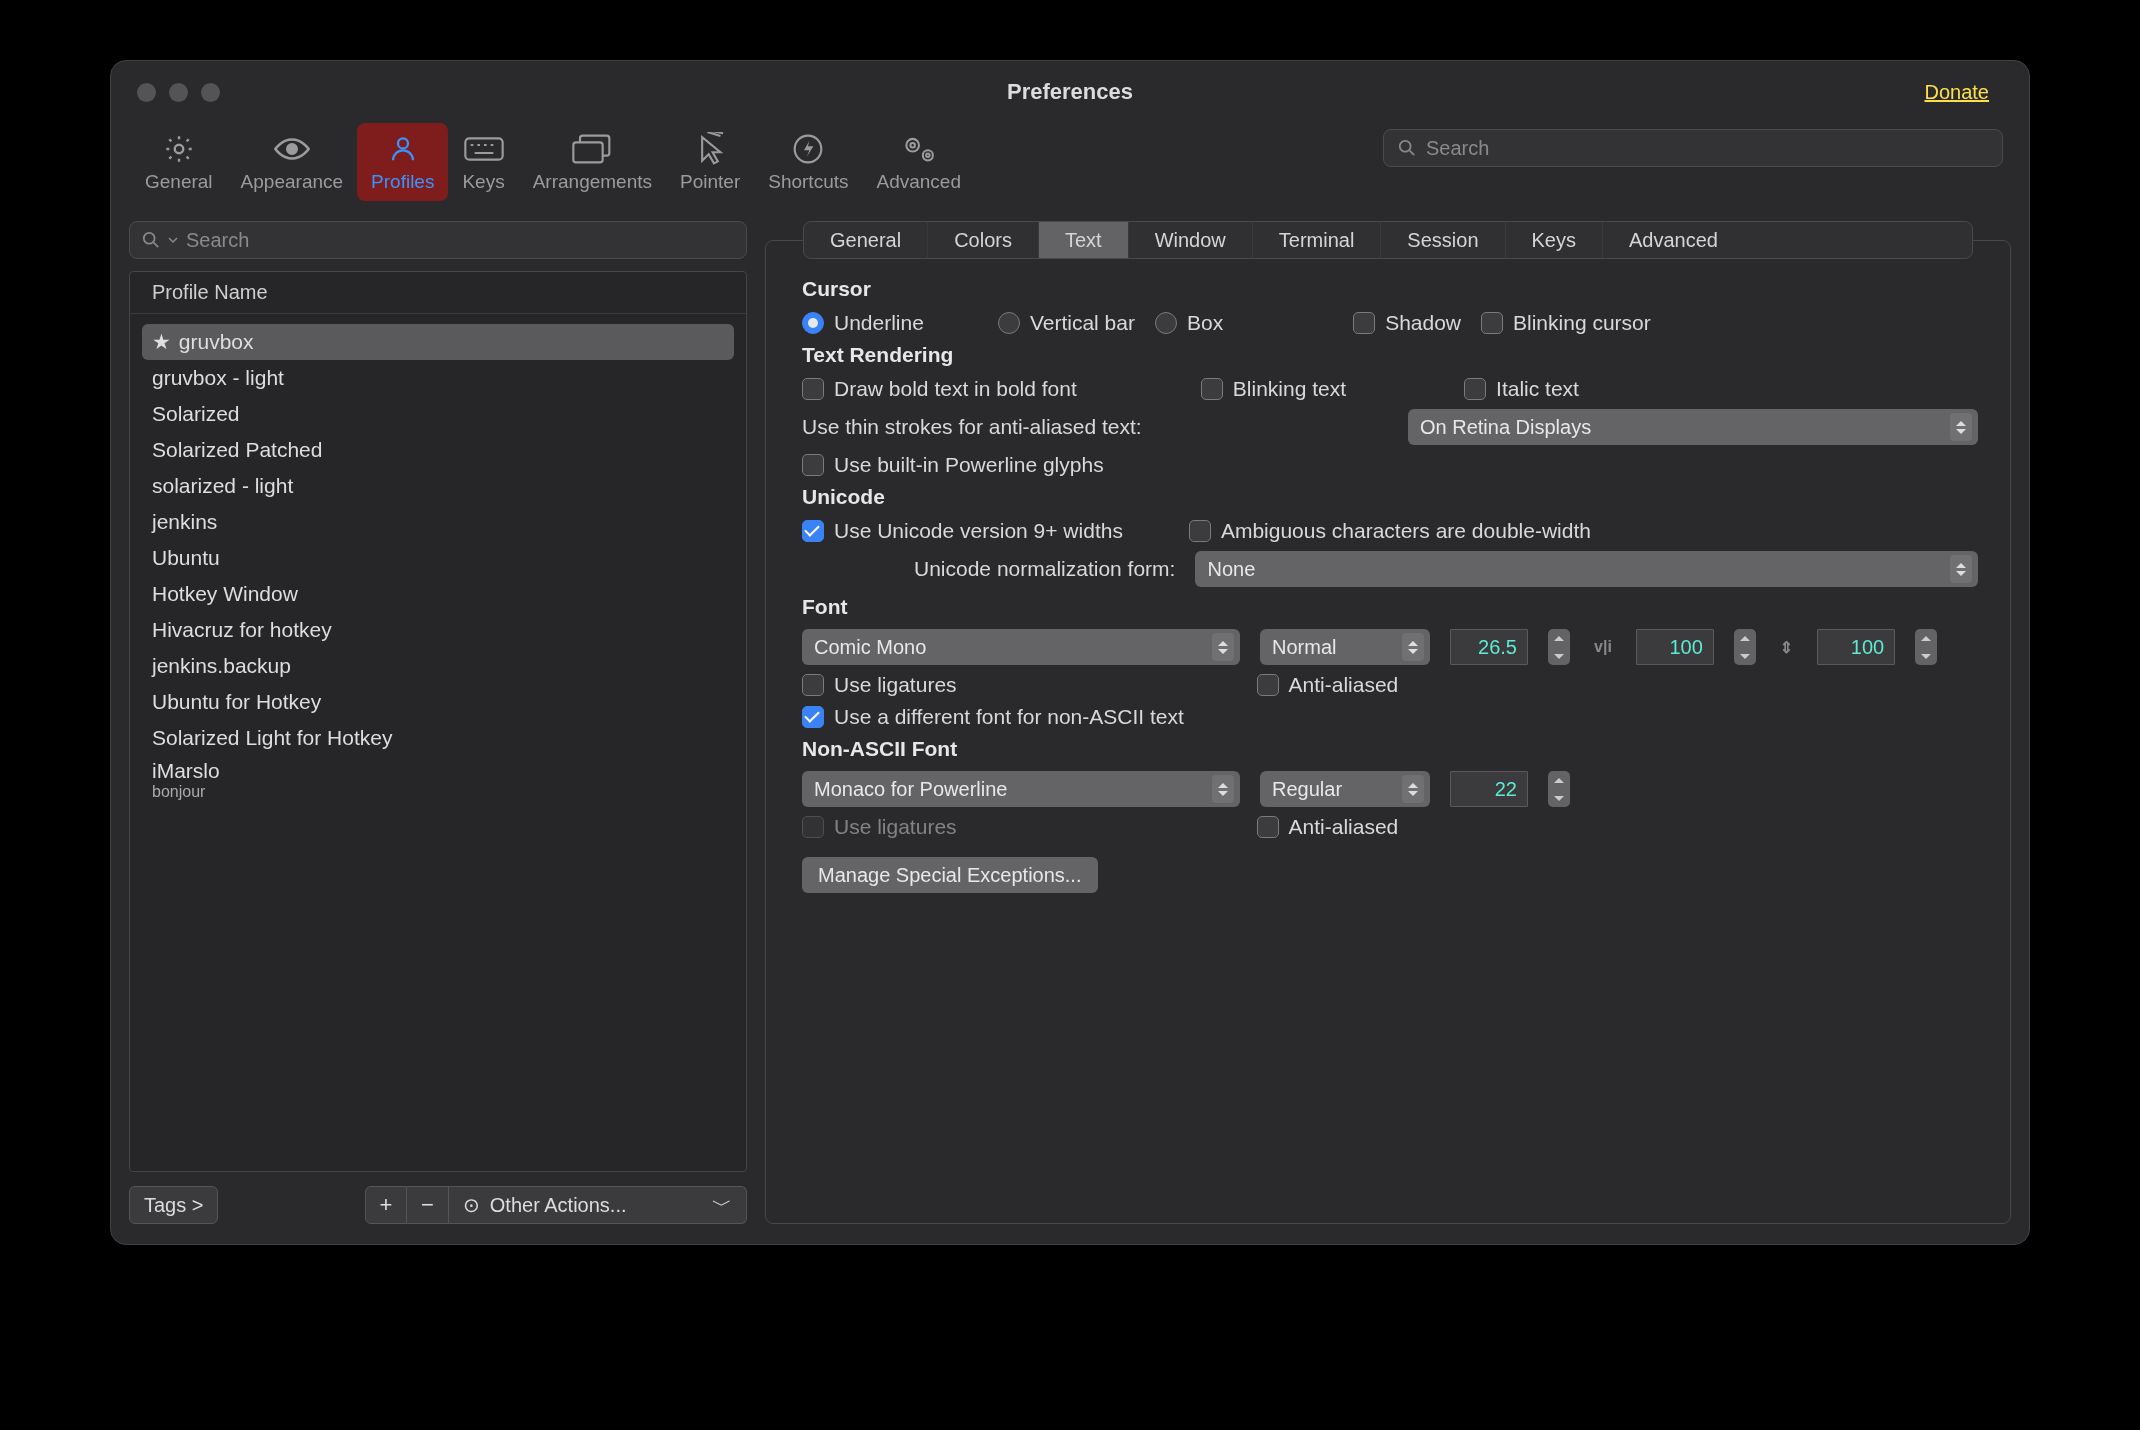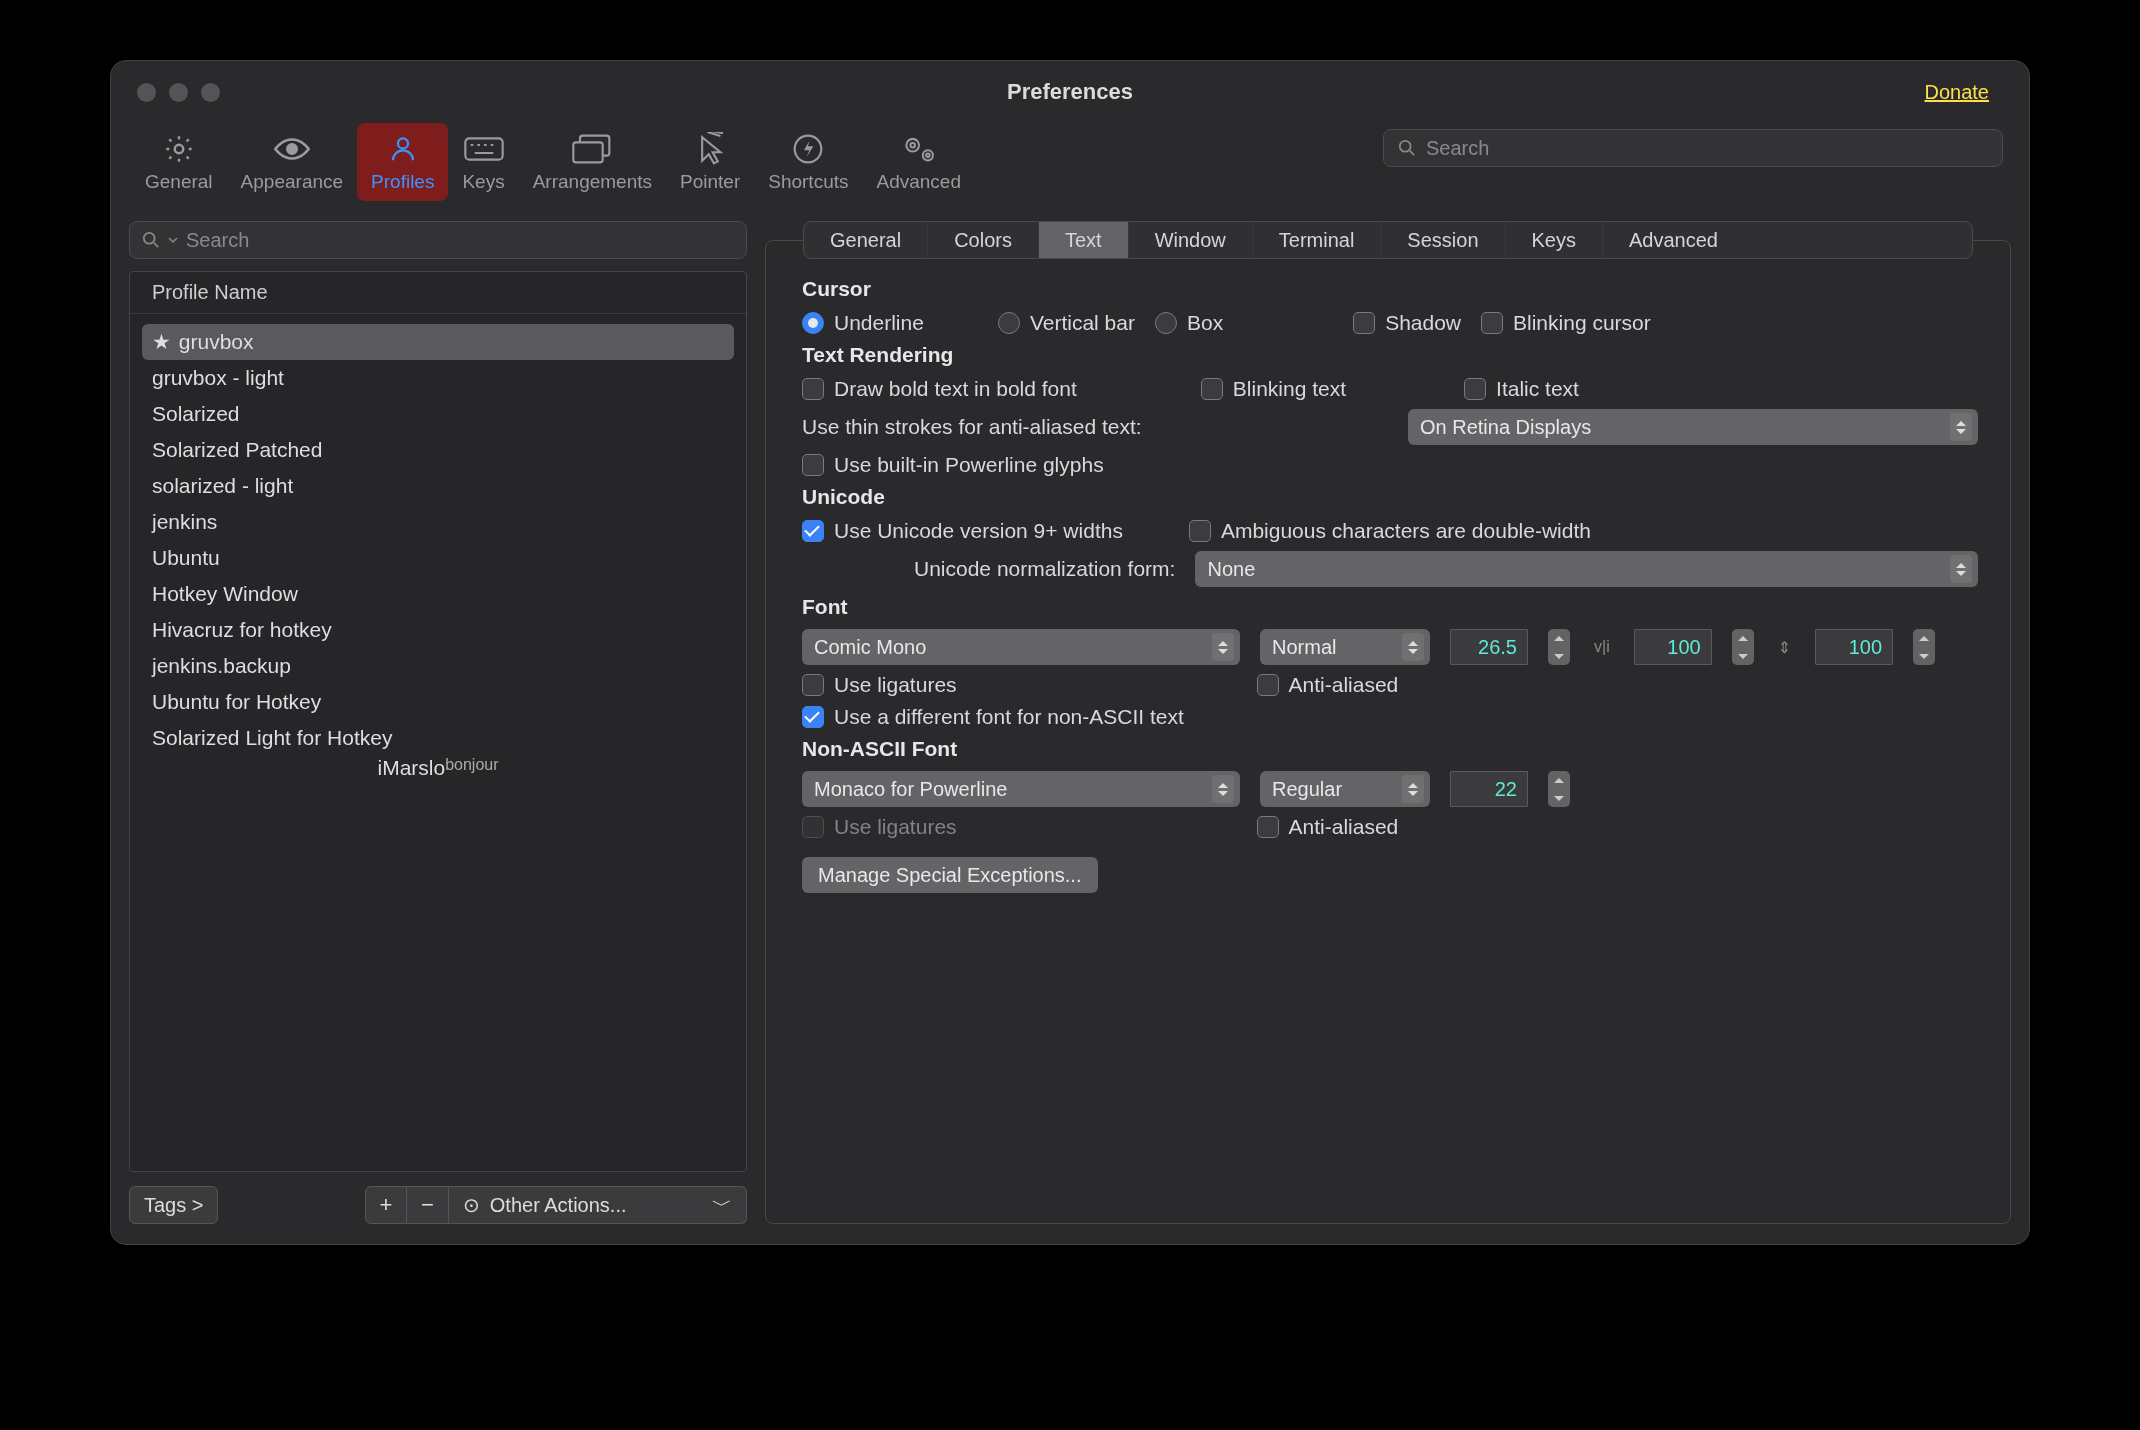--- a/index.html
+++ b/index.html
@@ -27,21 +27,21 @@
   .left { width: 618px; display: flex; flex-direction: column; }
   .psearch { height: 38px; background: #333335; border: 1px solid #4b4b4d; border-radius: 8px; display: flex; align-items: center; padding: 0 12px; gap: 8px; margin-bottom: 12px; }
   .psearch input { flex: 1; background: transparent; border: none; outline: none; color: #ddd; font-size: 20px; }
   .psearch input::placeholder { color: #8a8a8d; }
   .listbox { flex: 1; border: 1px solid #454547; border-radius: 4px; background: #262628; display: flex; flex-direction: column; overflow: hidden; }
   .listhdr { height: 42px; display: flex; align-items: center; padding: 0 22px; border-bottom: 1px solid #3b3b3d; color: #cfcfd2; font-size: 20px; }
   .listitems { flex: 1; overflow: auto; padding: 10px 12px; }
   .pitem { height: 36px; display: flex; align-items: center; padding: 0 10px; color: #dedee1; font-size: 21px; border-radius: 6px; gap: 8px; }
   .pitem.sel { background: #5a5a5c; }
   .pitem .sub { font-size: 16px; color: #aaa; }
-  .pitem.withsub { flex-direction: row; align-items: flex-start; height: 48px; justify-content: center; gap: 0; }
+  .pitem.withsub { flex-direction: column; align-items: flex-start; height: 48px; justify-content: center; gap: 0; }
   .leftbottom { display: flex; gap: 10px; margin-top: 14px; align-items: center; }
   .tagsbtn { height: 38px; padding: 0 14px; border: 1px solid #555; background: #3b3b3d; border-radius: 6px; color: #ddd; font-size: 20px; }
   .flex1 { flex: 1; }
   .segbtns { display: flex; }
   .segbtn { width: 42px; height: 38px; display:flex; align-items:center; justify-content:center; border: 1px solid #555; background: #3b3b3d; color:#ddd; font-size:22px; }
   .segbtn:first-child { border-radius: 6px 0 0 6px; }
   .segbtn:nth-child(2){ border-left:none; }
   .otherbtn { height: 38px; border: 1px solid #555; border-left:none; background: #3b3b3d; color:#ddd; font-size:20px; display:flex; align-items:center; padding: 0 14px; gap:10px; border-radius: 0 6px 6px 0; width: 298px; justify-content:flex-start;}
   .otherbtn .chev { margin-left:auto; }
 
@@ -66,21 +66,21 @@
   .select { height: 36px; background:#646466; border-radius:6px; display:flex; align-items:center; padding: 0 12px; color:#e8e8ea; font-size:20px; position:relative; }
   .select .arrows { position:absolute; right:6px; top:4px; bottom:4px; width:22px; background:#707072; border-radius:4px; display:flex; flex-direction:column; align-items:center; justify-content:center; }
   .select .arrows::before { content:""; border-left:5px solid transparent;border-right:5px solid transparent;border-bottom:5px solid #ddd; margin-bottom:3px;}
   .select .arrows::after { content:""; border-left:5px solid transparent;border-right:5px solid transparent;border-top:5px solid #ddd;}
   .numbox { height:36px; background:#3b3b3d; border:1px solid #5a5a5c; border-radius:1px; padding: 0 10px; display:flex; align-items:center; color:#5eead4; font-size:20px; width:78px; justify-content:flex-end;}
   .stepper { width:22px; height:36px; background:#636365; border-radius:5px; display:flex; flex-direction:column; }
   .stepper div{ flex:1; display:flex; align-items:center; justify-content:center;}
   .stepper div::before{content:""; border-left:5px solid transparent;border-right:5px solid transparent;}
   .stepper div:first-child::before{border-bottom:5px solid #ccc;}
   .stepper div:last-child::before{border-top:5px solid #ccc;}
-  .smico { color:#888; font-size:16px; padding:0 4px;}
+  .smico { color:#888; font-size:16px; padding:0 4px;font-weight:bold;}
   .btn { height:36px; background:#646466; border-radius:6px; padding: 0 16px; display:flex; align-items:center; color:#e8e8ea; font-size:20px; }
   .spacer { flex:1; }
   label.lbltext { color:#d9d9dc; font-size:21px; }
   .colgap1 { width: 34px; }
   .colgap2 { width: 90px; }
 </style>
 </head>
 <body>
 
 <div class="window">

